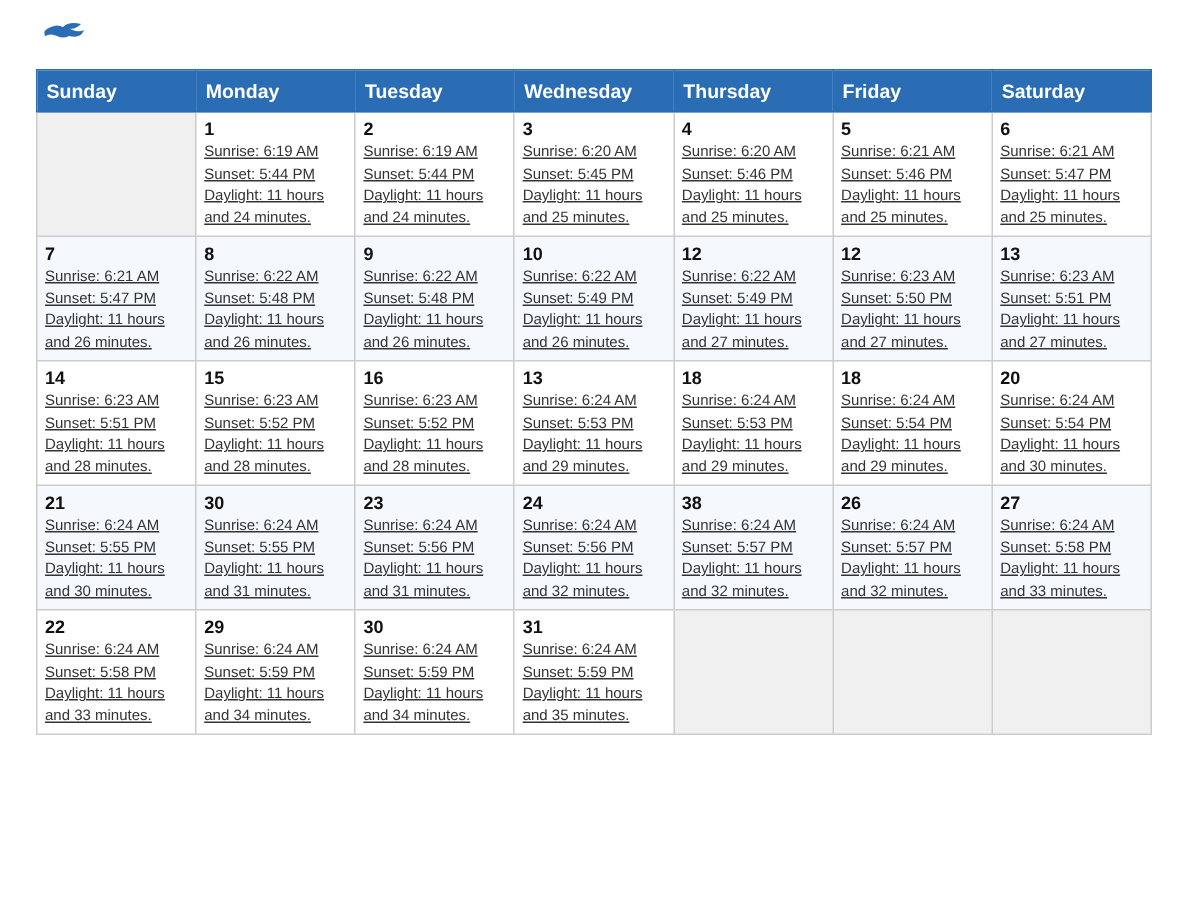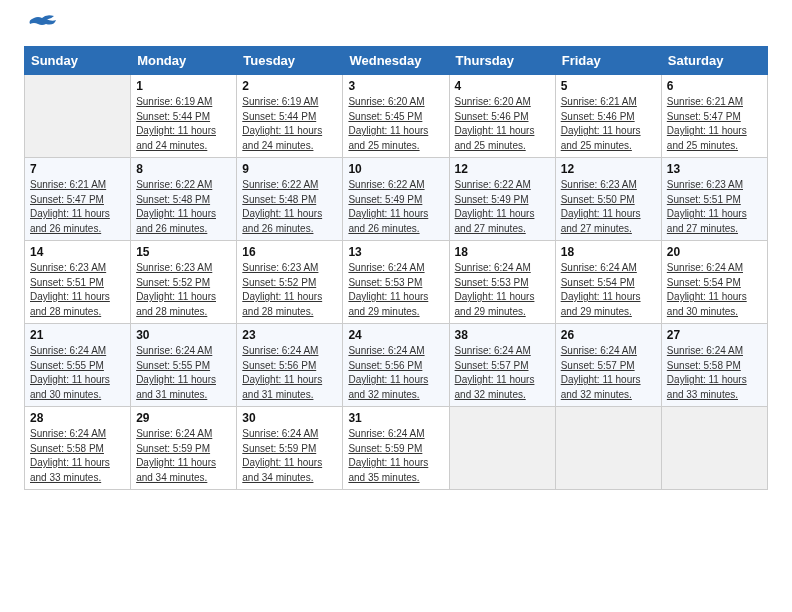--- a/index.html
+++ b/index.html
@@ -230,21 +230,21 @@
           <div class="day-number">26</div>
           <div class="day-info">Sunrise: 6:24 AM<br>Sunset: 5:57 PM<br>Daylight: 11 hours and 32 minutes.</div>
         </td>
         <td>
           <div class="day-number">27</div>
           <div class="day-info">Sunrise: 6:24 AM<br>Sunset: 5:58 PM<br>Daylight: 11 hours and 33 minutes.</div>
         </td>
       </tr>
       <tr>
         <td>
-          <div class="day-number">28</div>
+          <div class="day-number">22</div>
           <div class="day-info">Sunrise: 6:24 AM<br>Sunset: 5:58 PM<br>Daylight: 11 hours and 33 minutes.</div>
         </td>
         <td>
           <div class="day-number">29</div>
           <div class="day-info">Sunrise: 6:24 AM<br>Sunset: 5:59 PM<br>Daylight: 11 hours and 34 minutes.</div>
         </td>
         <td>
           <div class="day-number">30</div>
           <div class="day-info">Sunrise: 6:24 AM<br>Sunset: 5:59 PM<br>Daylight: 11 hours and 34 minutes.</div>
         </td>

